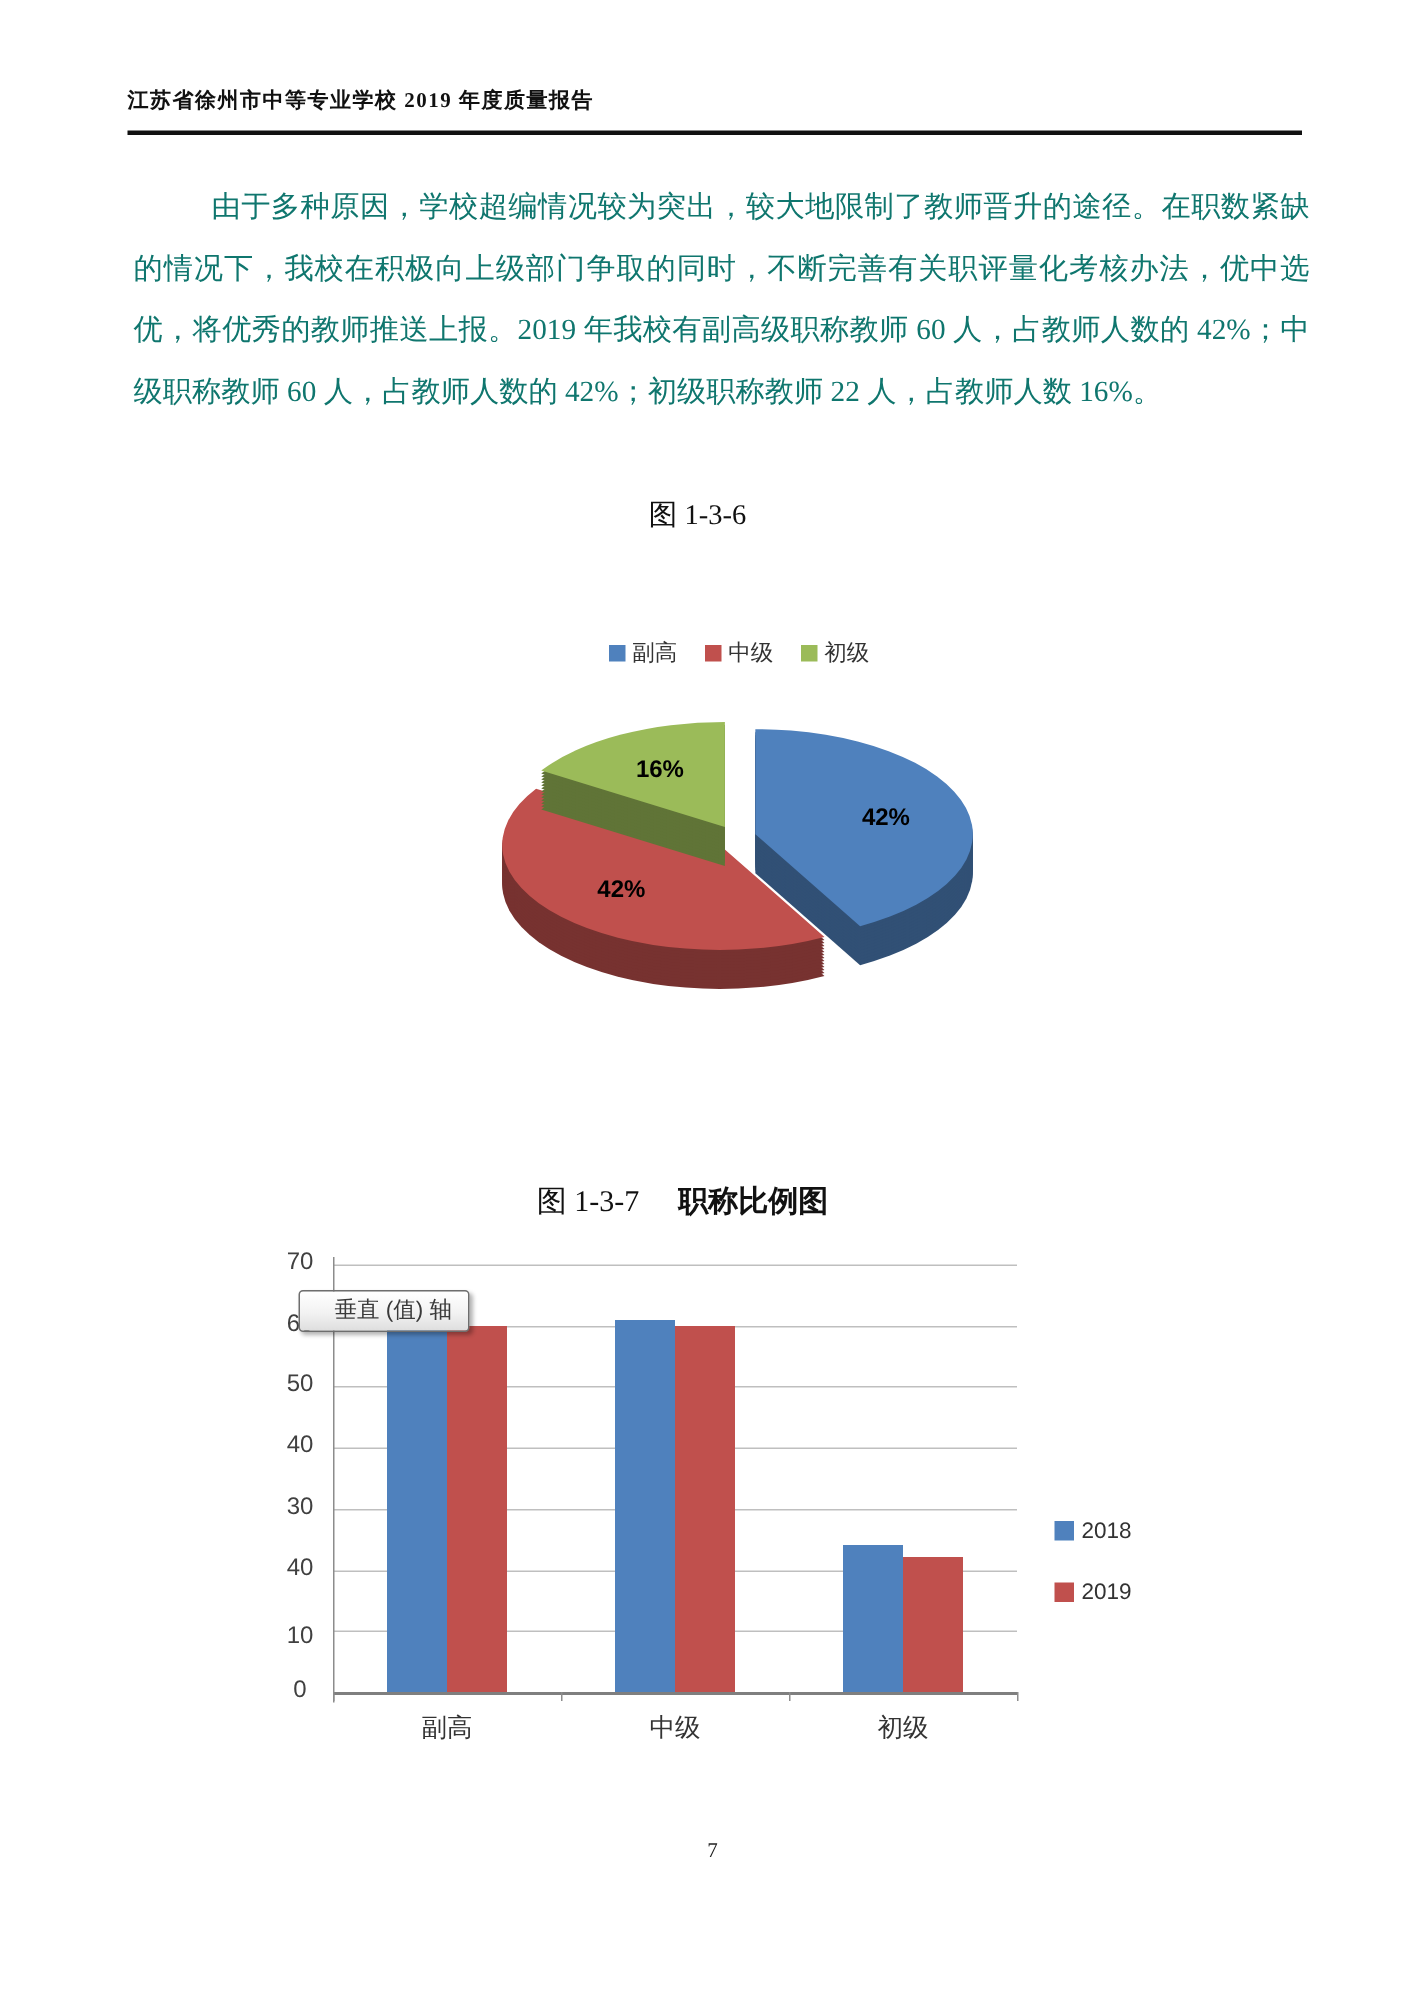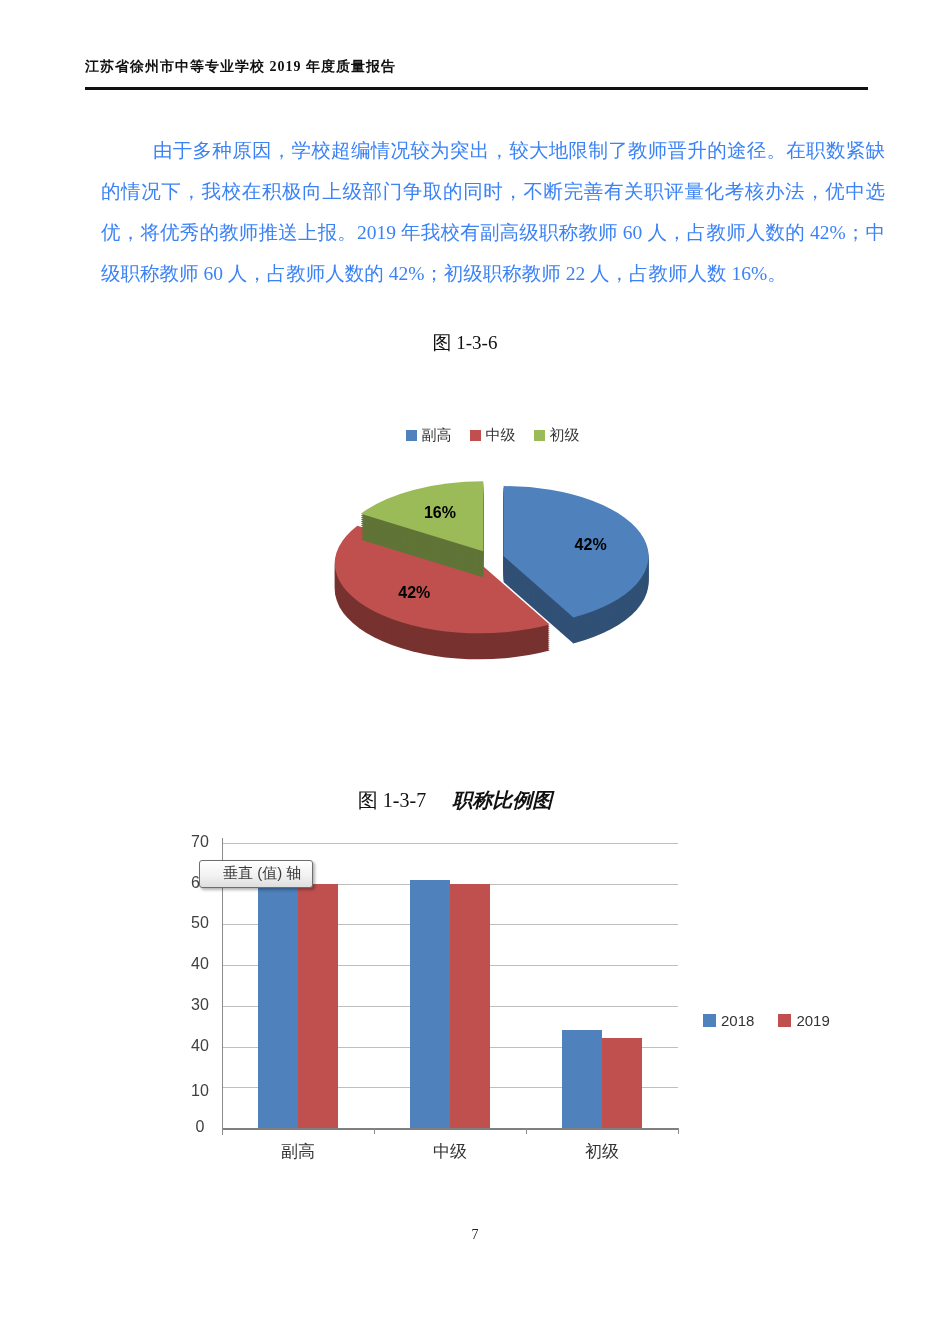--- a/index.html
+++ b/index.html
@@ -8,25 +8,25 @@
     font-family:"Liberation Serif","DejaVu Serif",serif;color:#1a1a1a;
     overflow:hidden;
   }
   .abs{position:absolute;}
   
   .page-header{left:85px;top:58px;width:783px;
     font-size:14px;font-weight:bold;letter-spacing:1px;color:#111;}
   .header-rule{left:85px;top:87px;width:783px;height:0;border-top:3px solid #111;}
   
   .body-para{left:85px;top:114px;width:784px;font-size:19.5px;line-height:41px;
-    text-align:justify;text-indent:52px;color:#3b82f6;margin:16px;}
+    text-align:justify;text-indent:52px;color:#0f766e;margin:4px;}
   
   .caption1{left:85px;top:330px;width:760px;text-align:center;font-size:19px;color:#111;}
   .caption2{left:85px;top:787px;width:740px;text-align:center;font-size:20px;color:#111;}
-  .caption2 .cap-bold{font-weight:bold;margin-left:26px;font-style:italic;}
+  .caption2 .cap-bold{font-weight:bold;margin-left:26px;}
   
   .pie-block{left:205px;top:374px;width:575px;height:330px;}
   .pie-title{position:absolute;left:0;top:0;width:100%;text-align:center;
     font-size:29px;font-weight:bold;color:#1d1d1d;letter-spacing:2px;}
   .pie-legend{position:absolute;left:0;top:52px;width:100%;display:flex;
     justify-content:center;align-items:center;gap:18px;
     font-family:"Liberation Sans","DejaVu Sans",sans-serif;font-size:15px;color:#333;}
   .legend-item{display:flex;align-items:center;gap:5px;}
   .legend-swatch{width:11px;height:11px;display:inline-block;}
   #pie-svg{position:absolute;left:95px;top:86px;}
@@ -36,21 +36,21 @@
   .bar-block{left:185px;top:830px;width:585px;height:345px;
     font-family:"Liberation Sans","DejaVu Sans",sans-serif;}
   .gridline{position:absolute;height:1px;background:#bfbfbf;}
   .axis-x{position:absolute;height:2px;background:#7f7f7f;}
   .axis-y{position:absolute;width:1px;background:#8c8c8c;}
   .tickmark{position:absolute;width:1px;height:6px;background:#8c8c8c;}
   .ylab{position:absolute;width:30px;text-align:center;font-size:16px;color:#404040;}
   .xlab{position:absolute;width:100px;text-align:center;font-size:17px;color:#333;}
   .bar{position:absolute;}
   .bar-legend{position:absolute;left:518px;top:182px;display:flex;
-    flex-direction:row;gap:24px;font-size:15px;color:#333;}
+    flex-direction:column;gap:24px;font-size:15px;color:#333;}
   .bar-legend .legend-swatch{width:13px;height:13px;}
   .axis-tooltip{position:absolute;left:14px;top:30px;z-index:6;
     padding:3px 11px 4px 23px;font-size:15px;color:#3a3a3a;white-space:nowrap;
     border:1px solid #6e6e6e;border-radius:3px;
     background:linear-gradient(180deg,#ffffff 0%,#f2f2f2 55%,#dedede 100%);
     box-shadow:2px 2px 3px rgba(0,0,0,0.3);}
   
   .page-footer{left:0;top:1227px;width:950px;text-align:center;font-size:14px;color:#222;}
 </style>
 </head>

